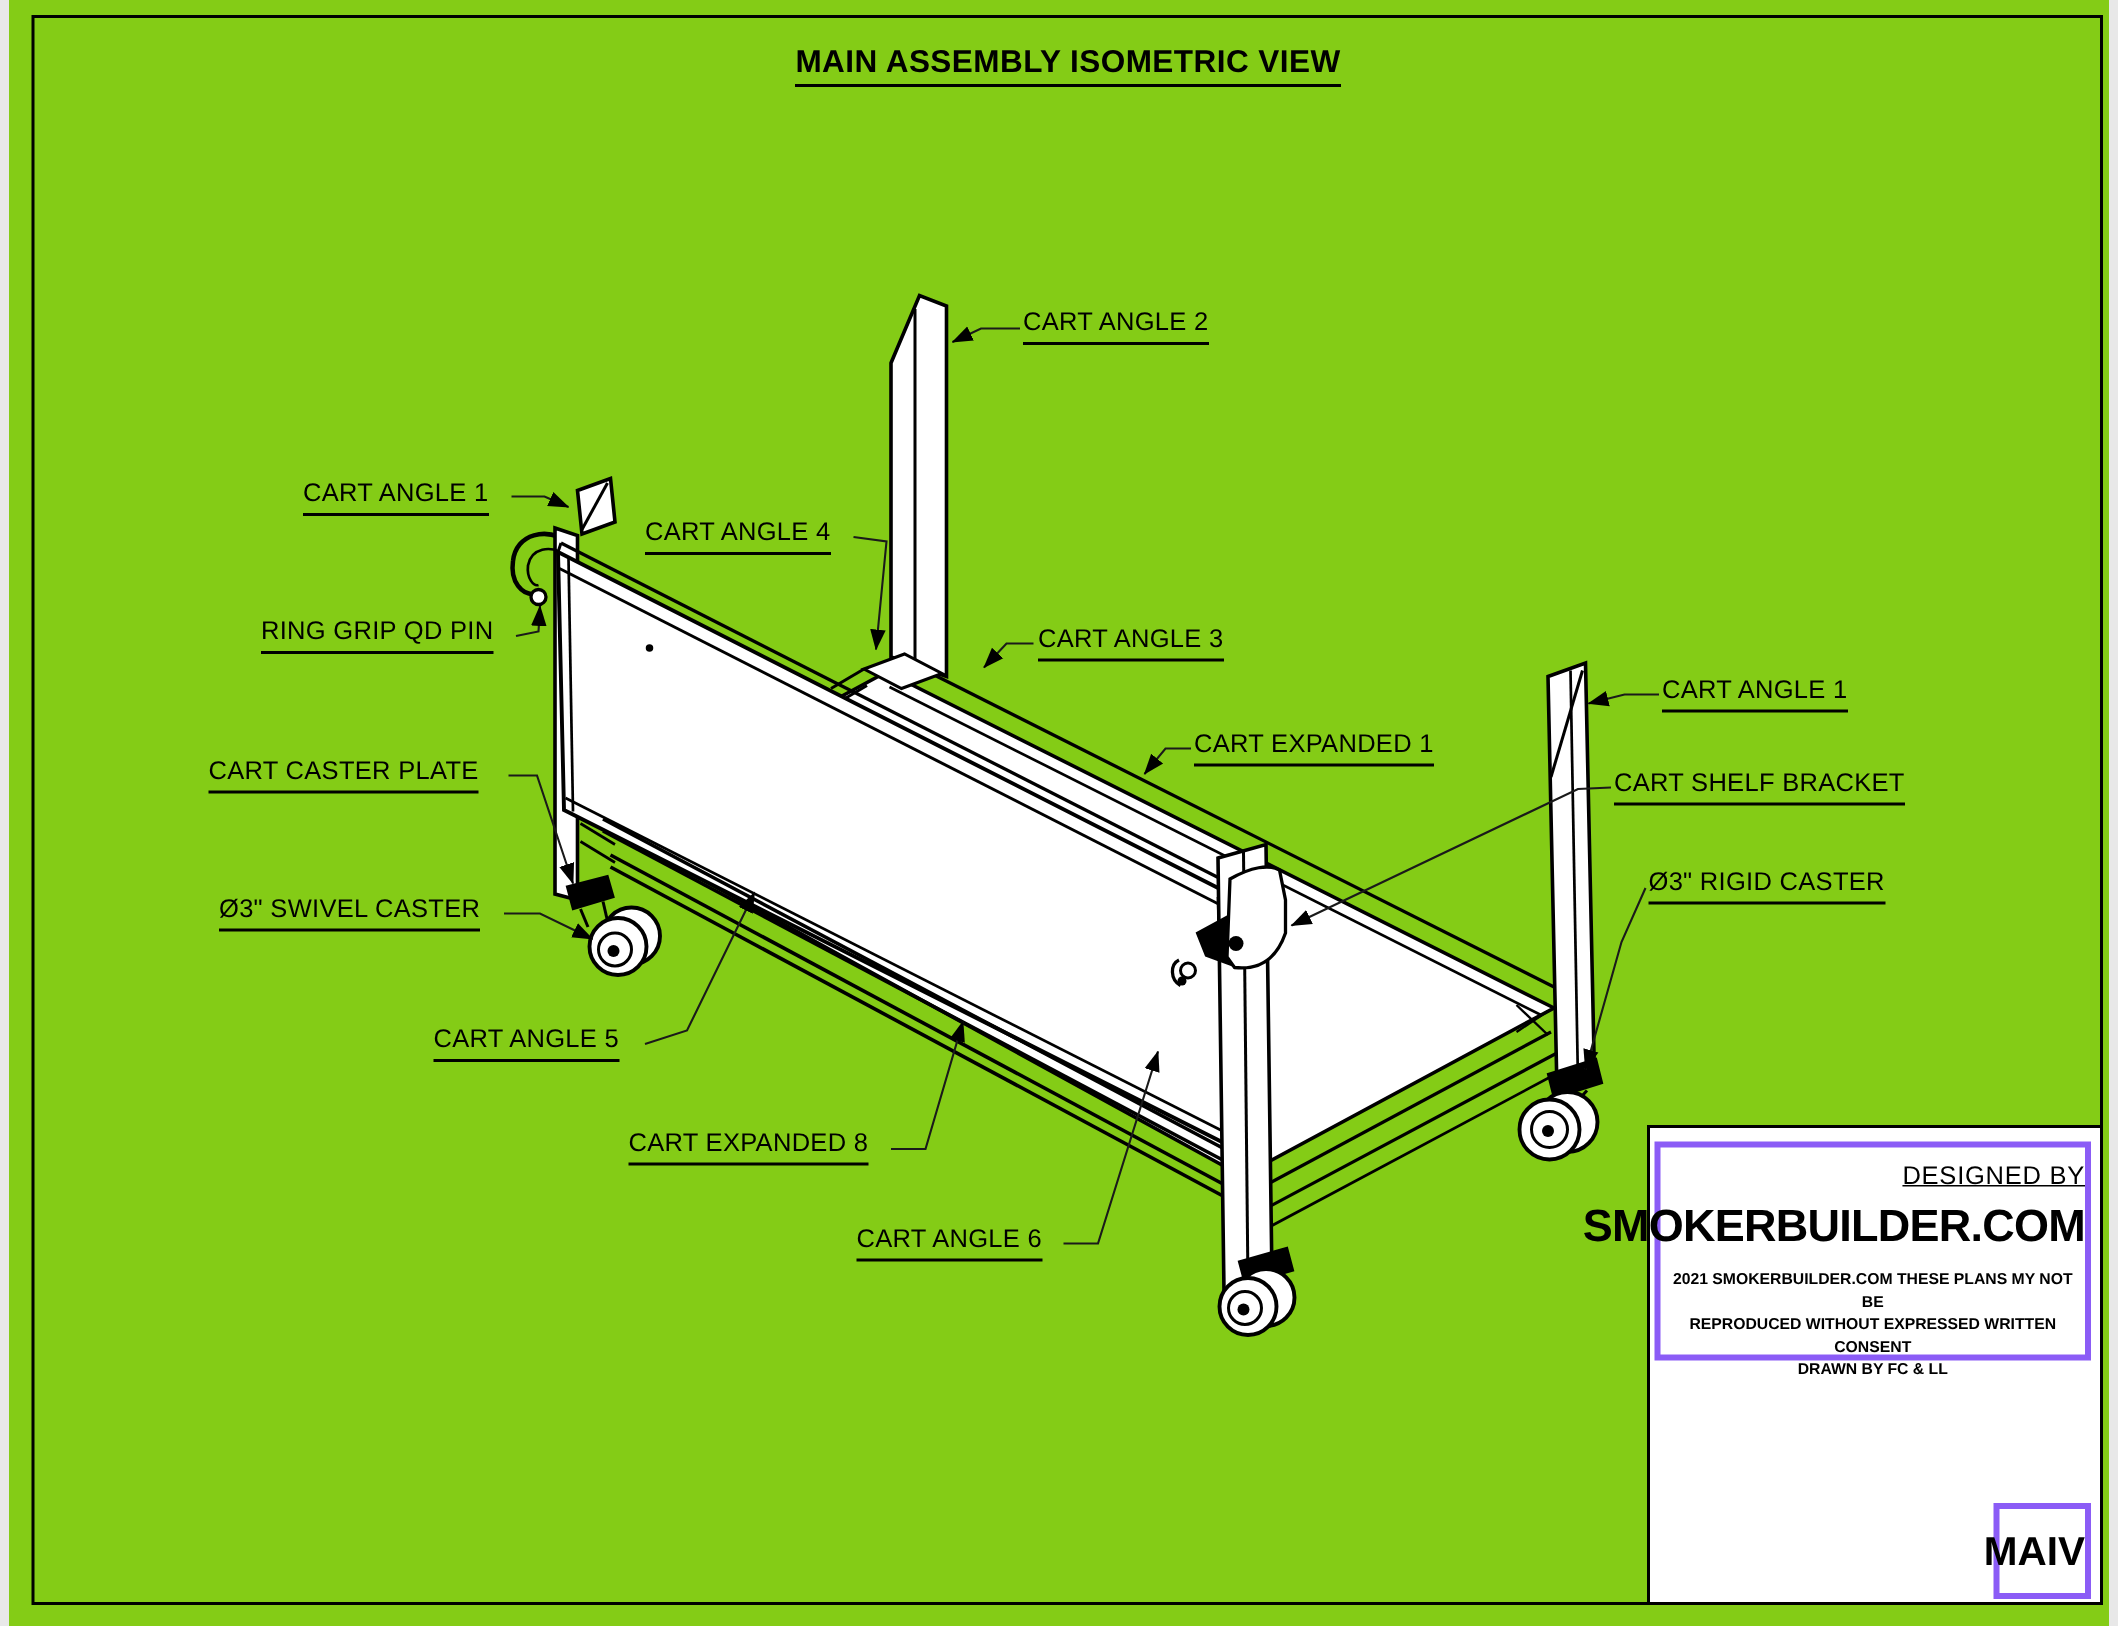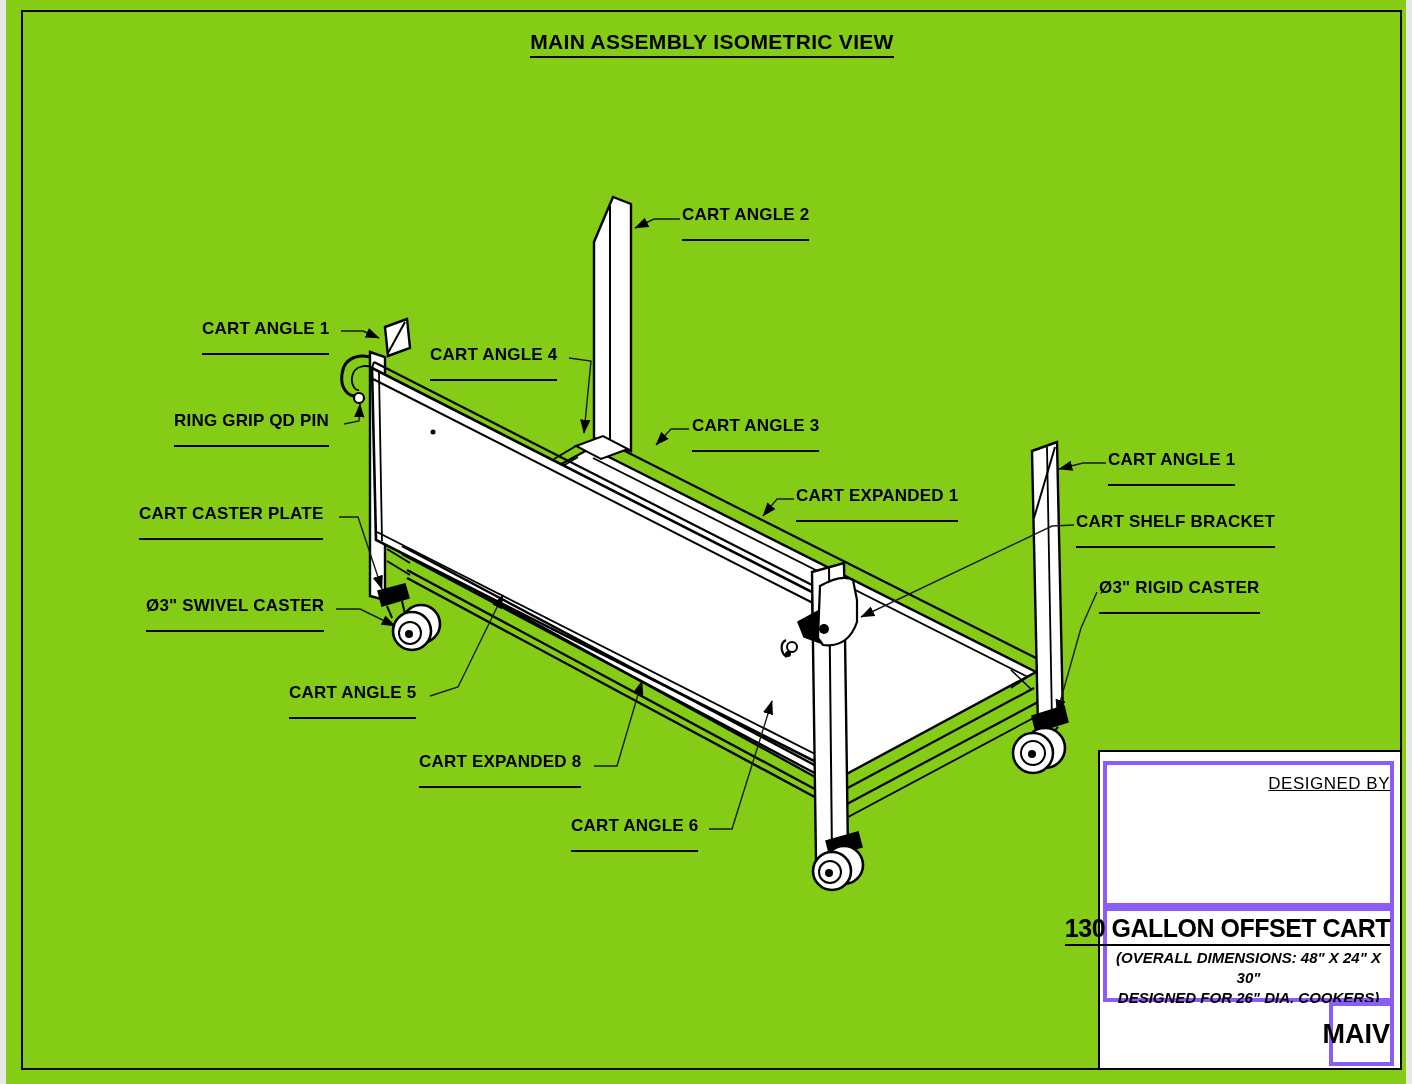--- a/index.html
+++ b/index.html
@@ -13,22 +13,22 @@
     border:2px solid #000;box-sizing:border-box;
   }
   .drawing-svg{position:absolute;left:0;top:0;width:1412px;height:1084px;}
   .title-wrap{position:absolute;left:0;top:30px;width:1412px;text-align:center;}
   .main-title{
     display:inline-block;font-size:21px;font-weight:bold;
     border-bottom:2px solid #000;padding-bottom:2px;letter-spacing:.3px;
   }
   .sub-title{font-size:17px;font-weight:bold;font-style:italic;margin-top:4px;letter-spacing:.2px;}
   .plabel{
-    position:absolute;font-size:17px;font-weight:bold;white-space:nowrap;
-    border-bottom:2px solid #000;padding-bottom:15px;letter-spacing:.2px;line-height:18px;
+    position:absolute;font-size:17px;font-weight:normal;white-space:nowrap;
+    border-bottom:2px solid #000;padding-bottom:4px;letter-spacing:.2px;line-height:18px;
   }
   
   .tb-outer{position:absolute;left:1092px;top:750px;width:304px;height:320px;
     border:2px solid #000;box-sizing:border-box;background:#fff;}
   .tb-box{position:absolute;border:4px solid #8b5cf6;box-sizing:border-box;background:#fff;
     display:flex;flex-direction:column;align-items:flex-end;}
   .tb-designed{left:1097px;top:761px;width:291px;height:146px;}
   .tb-project{left:1097px;top:907px;width:291px;height:95px;}
   .tb-sheet{left:1097px;top:1002px;width:226px;height:64px;justify-content:center;}
   .tb-code{left:1323px;top:1002px;width:65px;height:64px;justify-content:center;}
@@ -195,28 +195,27 @@
   <div class="plabel" style="left:133px;top:505px">CART CASTER PLATE</div>
   <div class="plabel" style="left:140px;top:597px">Ø3" SWIVEL CASTER</div>
   <div class="plabel" style="left:283px;top:684px">CART ANGLE 5</div>
   <div class="plabel" style="left:413px;top:753px">CART EXPANDED 8</div>
   <div class="plabel" style="left:565px;top:817px">CART ANGLE 6</div>
 
   <div class="tb-outer"></div>
 
   <div class="tb-box tb-designed">
     <div class="tb-designed-by">DESIGNED BY</div>
-  </div>
-
-  <div class="tb-box tb-project">
-    <div class="tb-proj-title">130 GALLON OFFSET CART</div>
-    <div class="tb-proj-sub">
-      <div>(OVERALL DIMENSIONS: 48" X 24" X 30"</div>
-      <div>DESIGNED FOR 26" DIA. COOKERS)</div>
+    <div class="tb-company">SMOKERBUILDER.COM</div>
+    <div class="tb-copy">
+      <div>2021 SMOKERBUILDER.COM THESE PLANS MY NOT BE</div>
+      <div>REPRODUCED WITHOUT EXPRESSED WRITTEN CONSENT</div>
+      <div>DRAWN BY FC &amp; LL</div>
     </div>
   </div>
+
 
 
   <div class="tb-box tb-code">
     <div class="tb-code-text">MAIV</div>
   </div>
 
 </div>
 
 </body></html>

